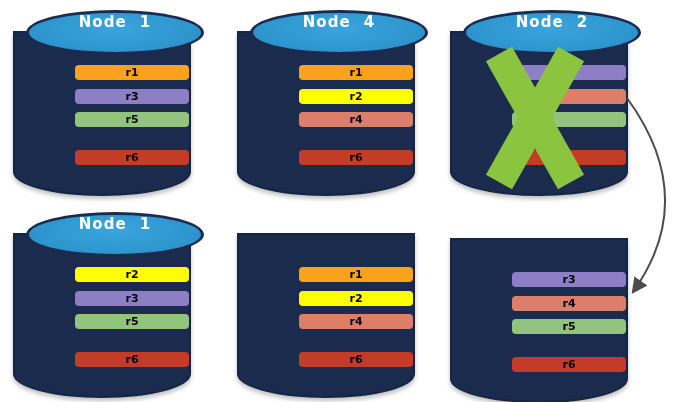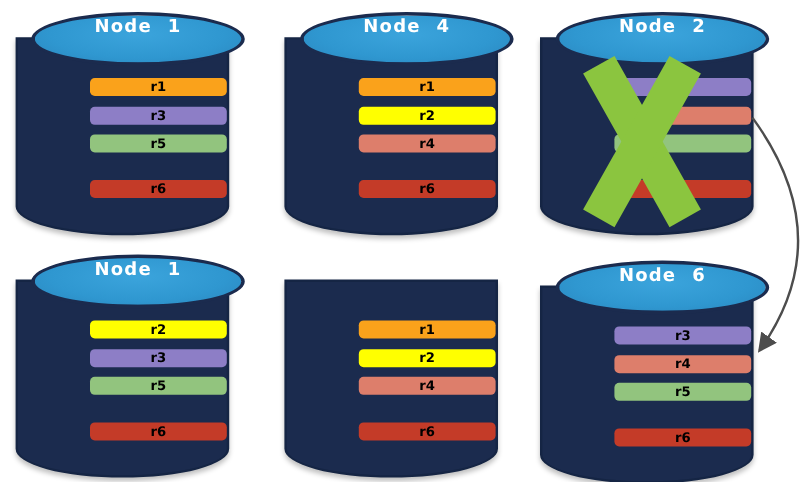--- a/index.html
+++ b/index.html
@@ -93,23 +93,20 @@
     <div class="bar bar-2" style="background: rgb(221, 126, 107);">r4</div>
     <div class="bar bar-3" style="background: rgb(196, 59, 40);">r6</div>
   </div>
 
   <div class="node" style="left:450px;top:217px">
     <div class="cyl-body"></div>
     <div class="bar bar-0" style="background: rgb(141, 126, 198);">r3</div>
     <div class="bar bar-1" style="background: rgb(221, 126, 107);">r4</div>
     <div class="bar bar-2" style="background: rgb(146, 196, 126);">r5</div>
     <div class="bar bar-3" style="background: rgb(196, 59, 40);">r6</div>
-    <div class="cyl-top">
-      <span class="node-title">Node 6</span>
-    </div>
   </div>
 
   <svg class="arrow-svg" width="76" height="240" viewBox="0 0 76 240">
     <defs>
       <marker id="ah" viewBox="0 0 10 10" refX="8.5" refY="5" markerWidth="8" markerHeight="8" orient="auto">
         <path d="M0,0 L10,5 L0,10 z" style="fill: rgb(77, 77, 77);"></path>
       </marker>
     </defs>
     <path d="M 27 18 Q 100 118 33 212" fill="none" stroke-width="2" marker-end="url(#ah)" style="stroke: rgb(77, 77, 77);"></path>
   </svg>

